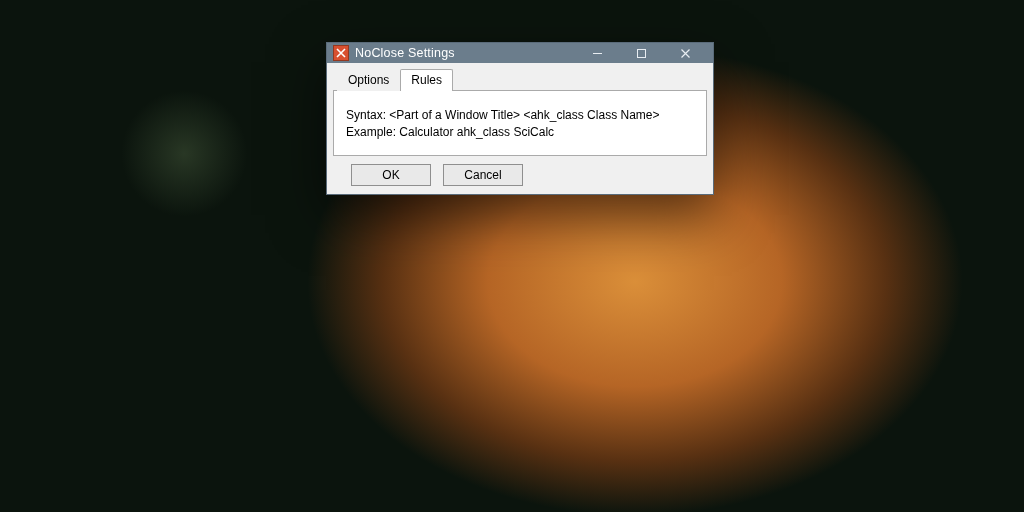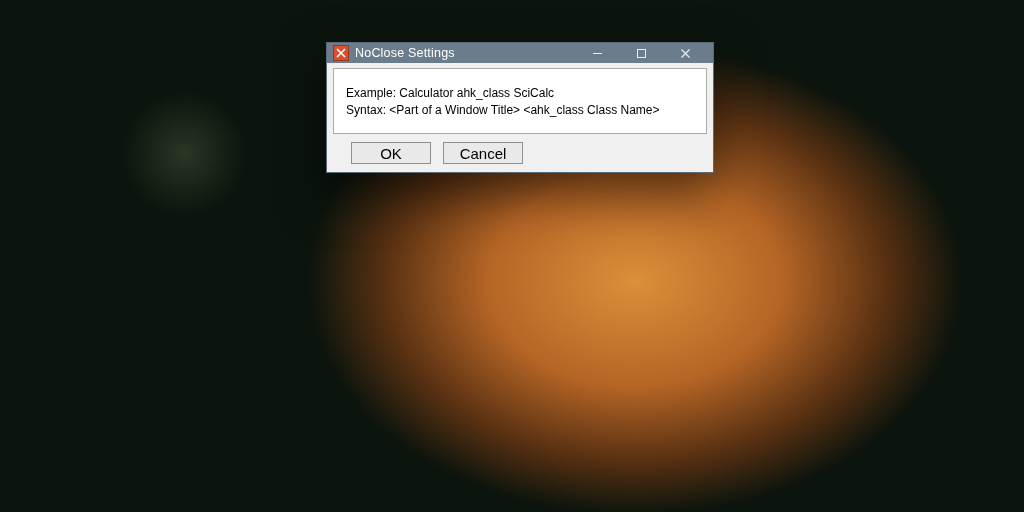--- a/index.html
+++ b/index.html
@@ -166,21 +166,21 @@
   .button-row {
     padding-top: 8px;
     display: flex;
     gap: 12px;
     padding-left: 18px;
   }
   button.dlg {
     width: 80px;
     height: 22px;
     font-family: inherit;
-    font-size: 15px;
+    font-size: 12px;
     background: #e9e9e9;
     border: 1px solid #8f8f8f;
     color: #000;
     cursor: default;
   }
 </style>
 </head>
 <body>
 
 <div class="desktop">
@@ -208,27 +208,31 @@
         <div class="win-btn">
           <svg viewBox="0 0 11 11">
               <path d="M1.5 1.5 L9.5 9.5 M9.5 1.5 L1.5 9.5" stroke="currentColor" stroke-width="1.2"></path>
             </svg>
         </div>
       </div>
     </div>
 
     <div class="client">
 
+      <div class="tabs">
+        <div class="tab inactive">Options</div>
+        <div class="tab active">Rules</div>
+      </div>
 
       <div class="tabpage">
 
 
         <div class="help-text">
+          <div>Syntax: &lt;Part of a Window Title&gt; &lt;ahk_class Class Name&gt;</div>
           <div>Example: Calculator ahk_class SciCalc</div>
-          <div>Syntax: &lt;Part of a Window Title&gt; &lt;ahk_class Class Name&gt;</div>
         </div>
 
       </div>
 
       <div class="button-row">
         <button class="dlg">OK</button>
         <button class="dlg">Cancel</button>
       </div>
 
     </div>

